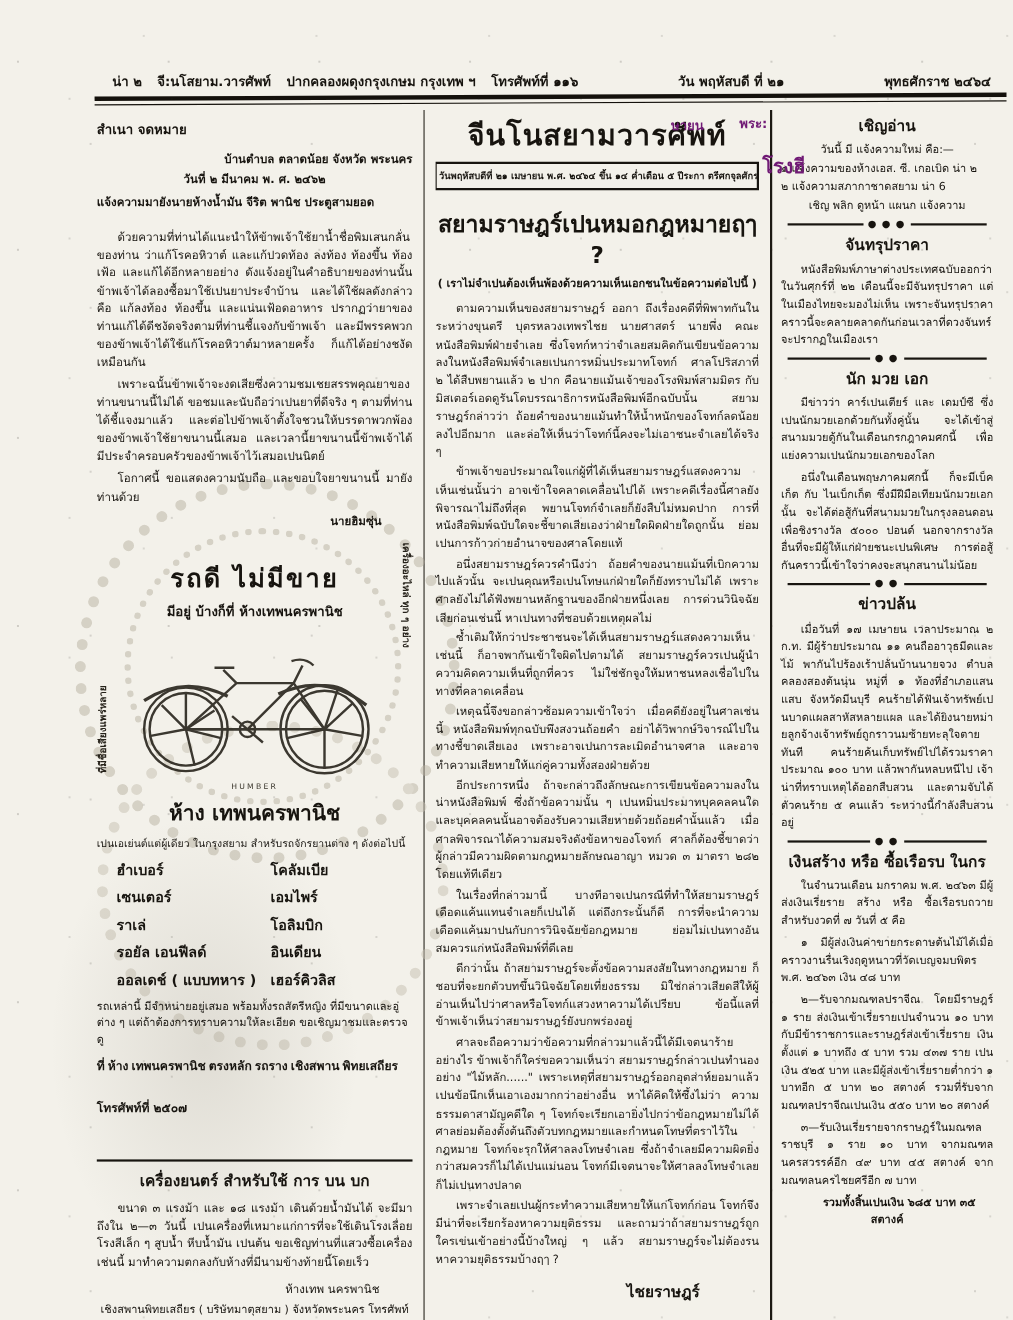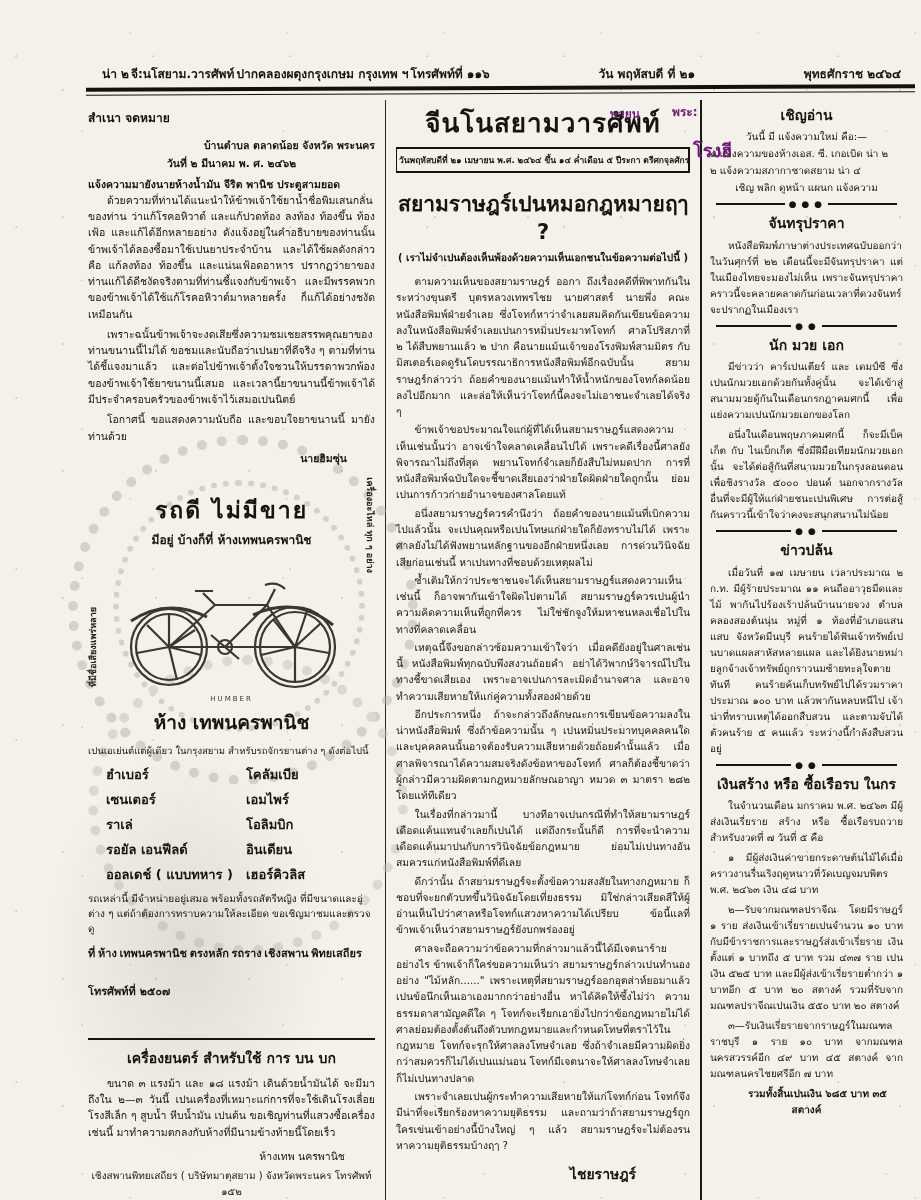--- a/index.html
+++ b/index.html
@@ -17,38 +17,38 @@
     content:"";position:absolute;inset:0;pointer-events:none;z-index:5;
     background-image:
       radial-gradient(circle 1px at 12% 33%, rgba(40,37,30,.25) 0 1px, transparent 1px),
       radial-gradient(circle 1px at 68% 71%, rgba(40,37,30,.2) 0 1px, transparent 1px),
       radial-gradient(circle 1px at 41% 88%, rgba(40,37,30,.22) 0 1px, transparent 1px),
       radial-gradient(circle 1px at 83% 14%, rgba(40,37,30,.18) 0 1px, transparent 1px);
     background-size:137px 171px, 93px 127px, 201px 149px, 157px 233px;
     opacity:.7;
   }
   .hdr-row{
-    display:flex;align-items:baseline;gap:2px;font-size:12px;font-weight:bold;
+    display:flex;align-items:baseline;gap:14px;font-size:12px;font-weight:bold;
     padding:0 14px 3px 16px;white-space:nowrap;
   }
   .hdr-row .sp{flex:1;}
   .rule-double{border-top:4px solid #14110c;border-bottom:1.5px solid #14110c;height:3px;margin:0 0 6px 0;transform:rotate(-.25deg);}
   .cols{display:flex;align-items:stretch;}
   .col-left{width:300px;padding:6px 10px 0 2px;box-sizing:border-box;border-right:1.5px solid #2a261f;position:relative;}
   .col-center{width:316px;padding:2px 10px 0 10px;box-sizing:border-box;border-right:2px solid #1c1913;position:relative;}
   .col-right{width:203px;padding:2px 2px 0 8px;box-sizing:border-box;position:relative;}
   p{margin:0 0 4px 0;}
   .just{text-align:justify;text-justify:inter-word;}
   .indent{text-indent:1.8em;}
   
   .letter-head{font-size:12px;font-weight:bold;margin:2px 0 10px 0;}
   .letter{font-size:10.5px;line-height:1.55;}
   .letter .addr{text-align:right;font-weight:bold;margin-bottom:2px;}
   .letter .date{text-align:center;font-weight:bold;margin-bottom:4px;}
-  .letter .sal{font-weight:bold;margin-bottom:0;}
+  .letter .sal{font-weight:bold;margin-bottom:16px;}
   .letter .sig{text-align:right;font-weight:bold;padding-right:28px;margin-top:6px;}
   .ad-bike{margin-top:26px;text-align:center;}
   .ad-bike .h1{font-size:23px;font-weight:bold;letter-spacing:2px;}
   .ad-bike .h2{font-size:12px;font-weight:bold;margin-top:2px;}
   .bike-wrap{position:relative;margin:6px 0 0 0;height:150px;text-align:center;}
   .vcap{position:absolute;top:8px;font-size:9px;font-weight:bold;white-space:nowrap;color:#26221a;}
   .vcap.l{left:-2px;transform:rotate(-90deg);transform-origin:left top;top:132px;}
   .vcap.r{right:-2px;transform:rotate(90deg);transform-origin:right top;top:18px;}
   .brandlbl{position:absolute;left:50%;bottom:2px;transform:translateX(-50%);font-size:7px;letter-spacing:2px;color:#3a362c;}
   .ad-bike .store{font-size:19px;font-weight:bold;margin-top:2px;}
@@ -229,21 +229,21 @@
 
       <div class="art-sig">ไชยราษฎร์</div>
     </div>
 
     <div class="col-right">
 
       <div class="rsec">
         <div class="h">เชิญอ่าน</div>
         <p class="c r-item">วันนี้ มี แจ้งความใหม่ คือ:—</p>
         <p class="r-item">๑ แจ้งความของห้างเอส. ซี. เกอเบิด น่า ๒</p>
-        <p class="r-item">๒ แจ้งความสภากาชาดสยาม น่า ๔</p>
+        <p class="r-item">๒ แจ้งความสภากาชาดสยาม น่า 6</p>
         <p class="c r-item">เชิญ พลิก ดูหน้า แผนก แจ้งความ</p>
       </div>
 
       <div class="orn">
           <span class="dots">● ● ●</span>
         </div>
 
       <div class="rsec">
         <div class="h">จันทรุปราคา</div>
         <p class="just indent">หนังสือพิมพ์ภาษาต่างประเทศฉบับออกว่า ในวันศุกร์ที่ ๒๒ เดือนนี้จะมีจันทรุปราคา แต่ในเมืองไทยจะมองไม่เห็น เพราะจันทรุปราคาคราวนี้จะคลายคลาดกันก่อนเวลาที่ดวงจันทร์จะปรากฏในเมืองเรา</p>

